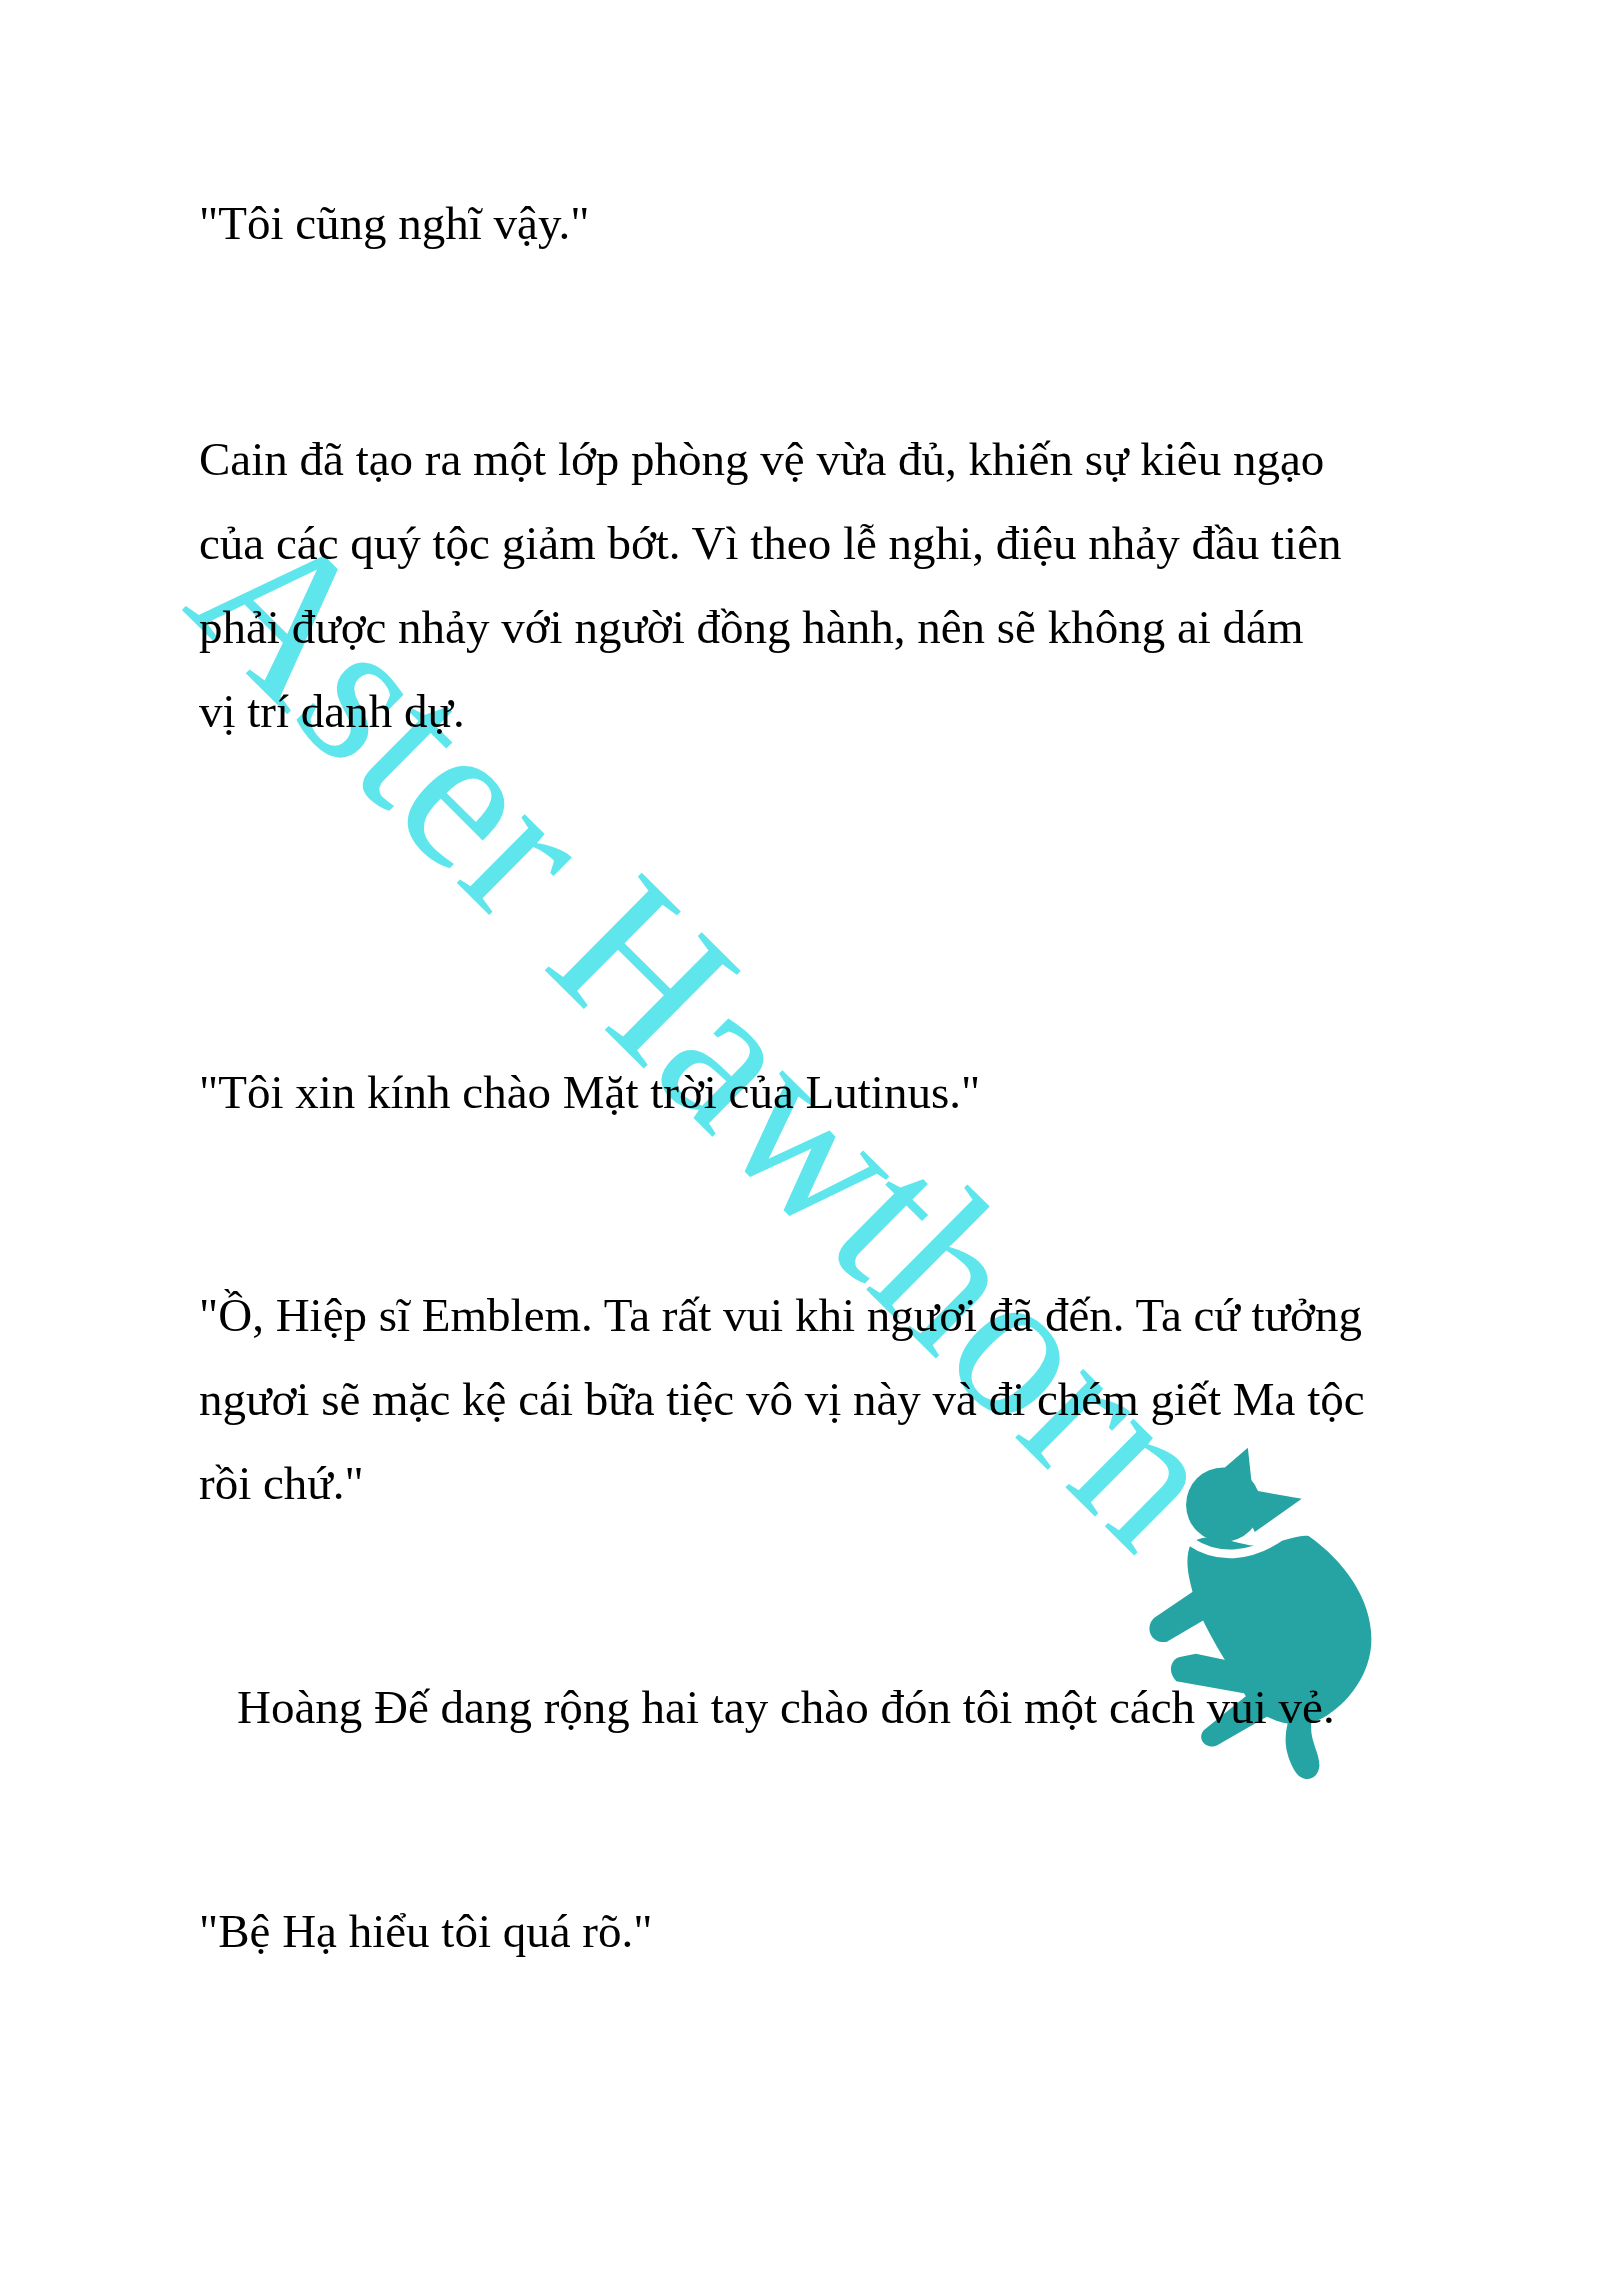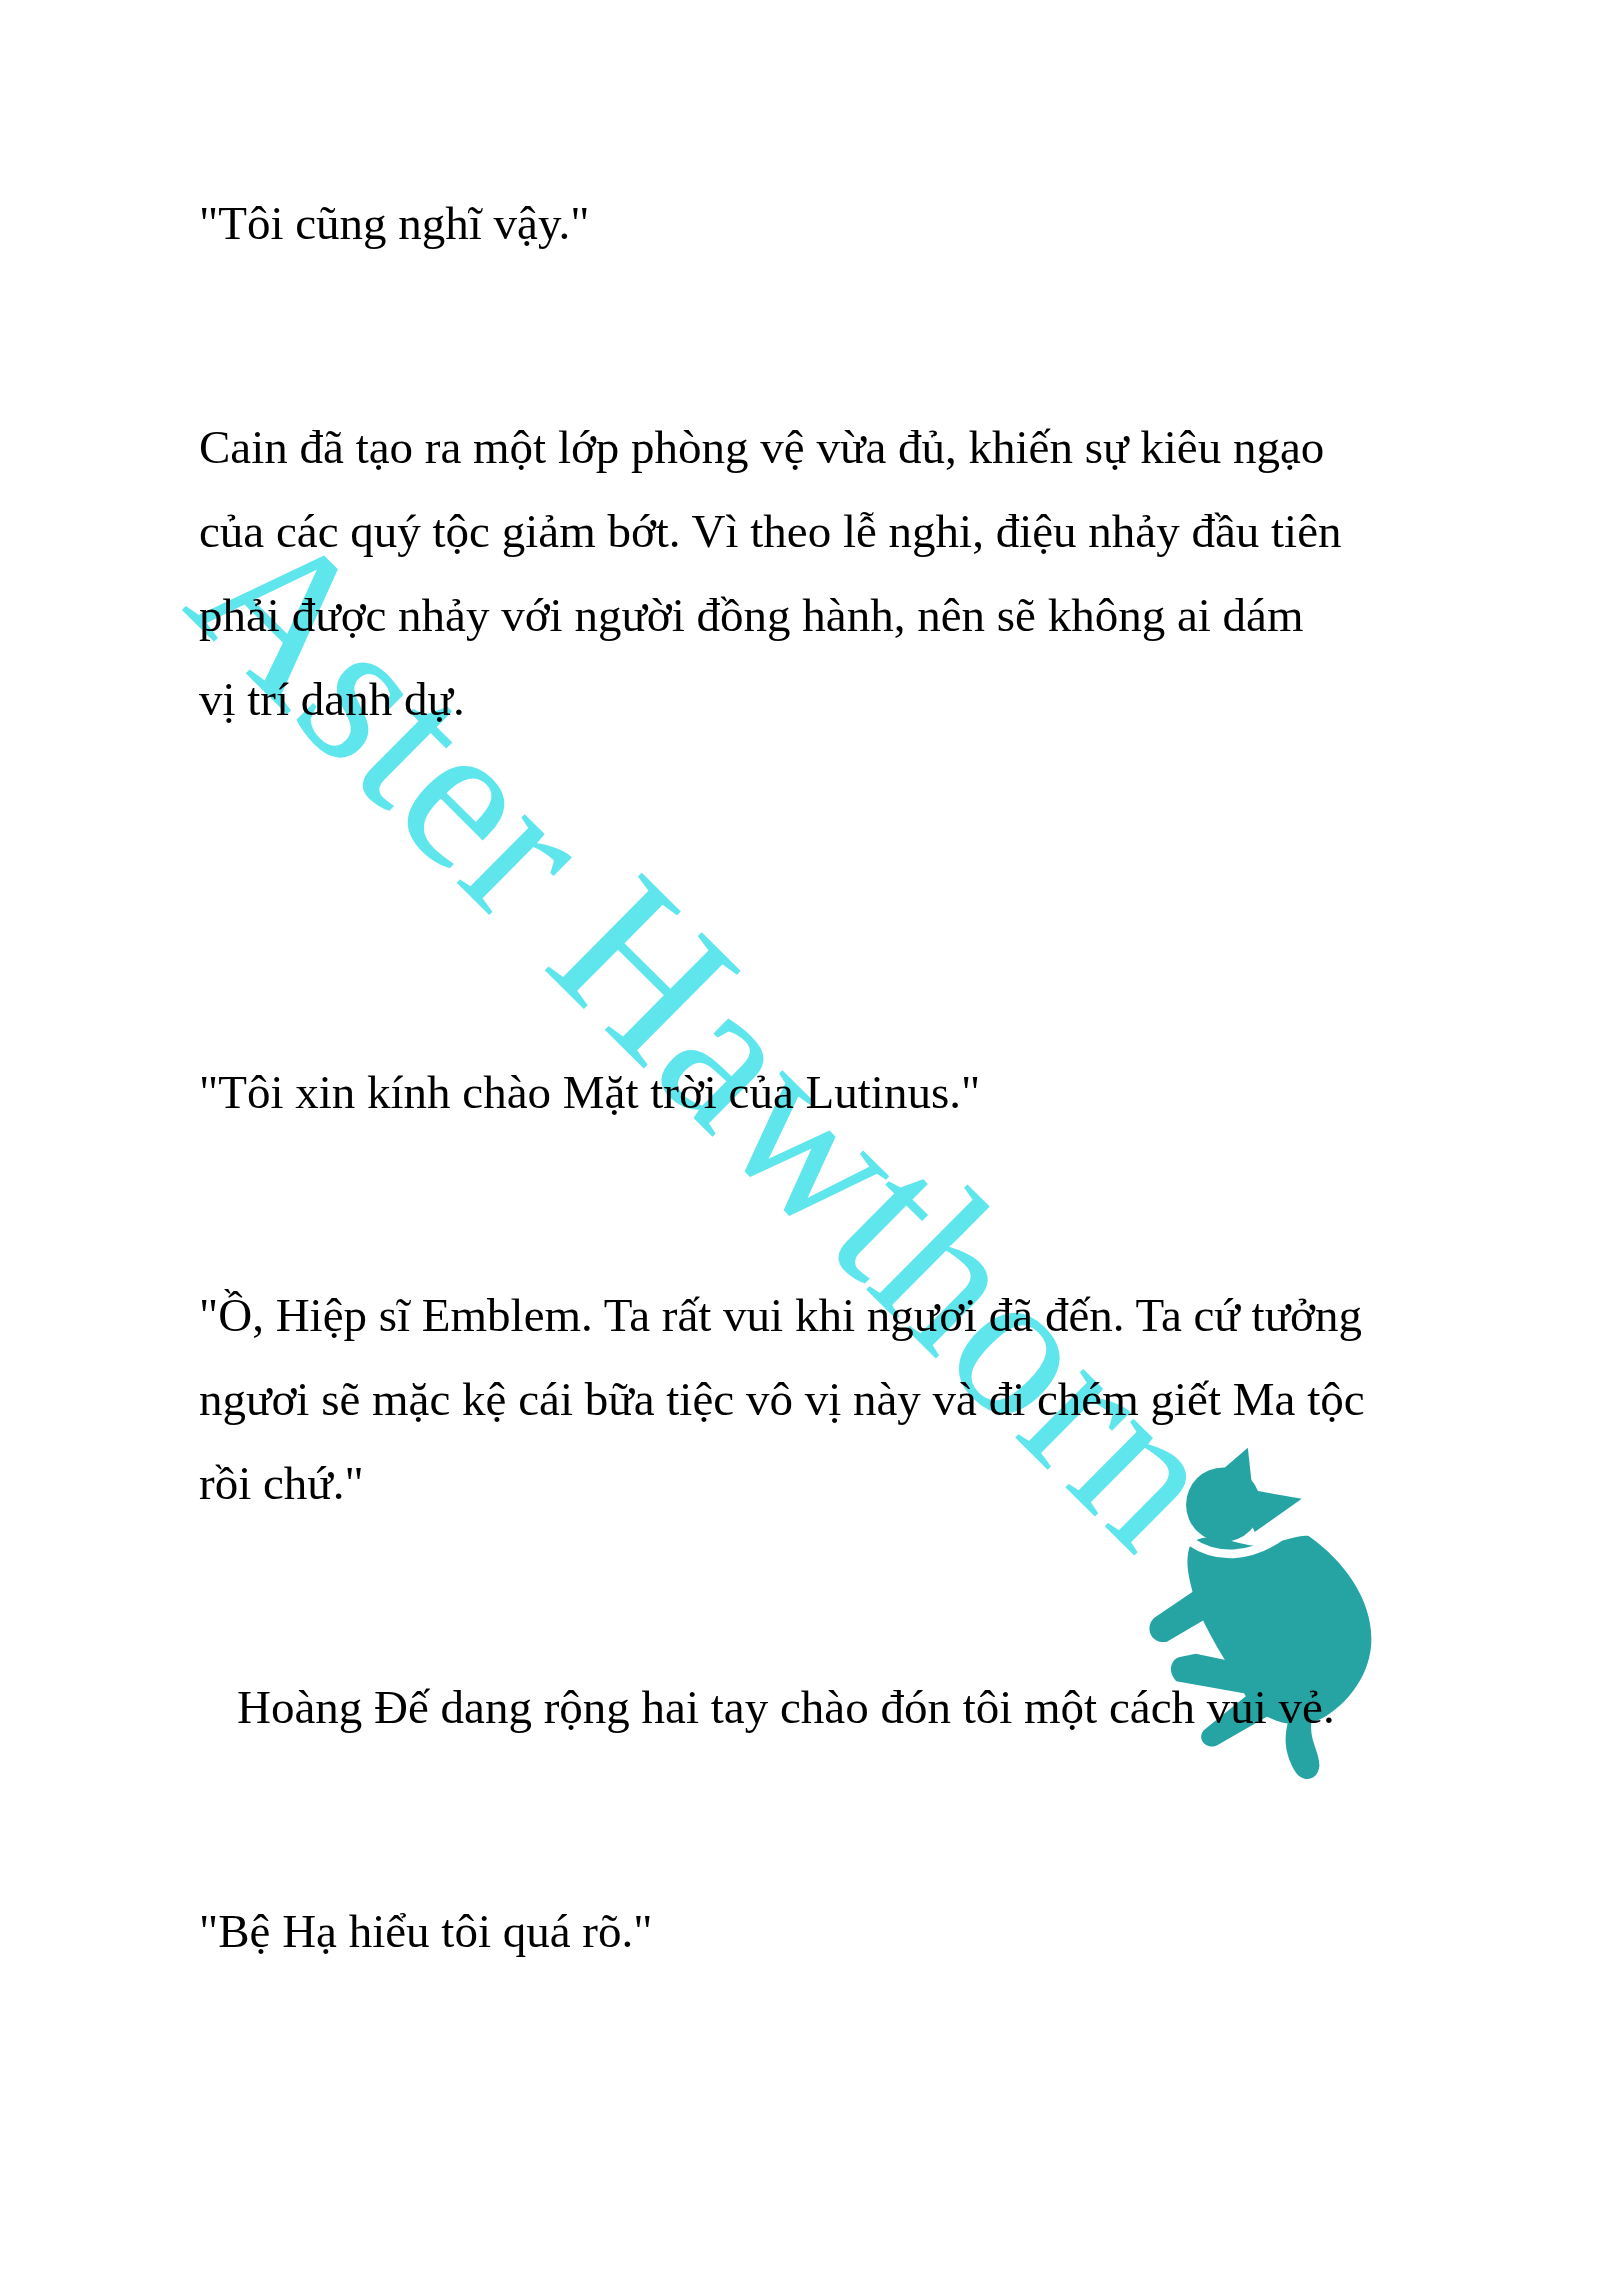--- a/index.html
+++ b/index.html
@@ -87,21 +87,21 @@
 
     <path d="M55,108 C80,125 115,126 150,100" stroke="#ffffff" stroke-width="9" fill="none" stroke-linecap="round"></path>
   </svg>
 
   <div class="text-layer">
 
     <p class="para" style="top:181px;">
       <span class="line">"Tôi cũng nghĩ vậy."</span>
     </p>
 
-    <p class="para" style="top:405px;">
+    <p class="para" style="top:417px;">
       <span class="line">Cain đã tạo ra một lớp phòng vệ vừa đủ, khiến sự kiêu ngạo</span>
       <span class="line">của các quý tộc giảm bớt. Vì theo lễ nghi, điệu nhảy đầu tiên</span>
       <span class="line">phải được nhảy với người đồng hành, nên sẽ không ai dám</span>
       <span class="line">vị trí danh dự.</span>
     </p>
 
     <p class="para" style="top:1050px;">
       <span class="line">"Tôi xin kính chào Mặt trời của Lutinus."</span>
     </p>
 

